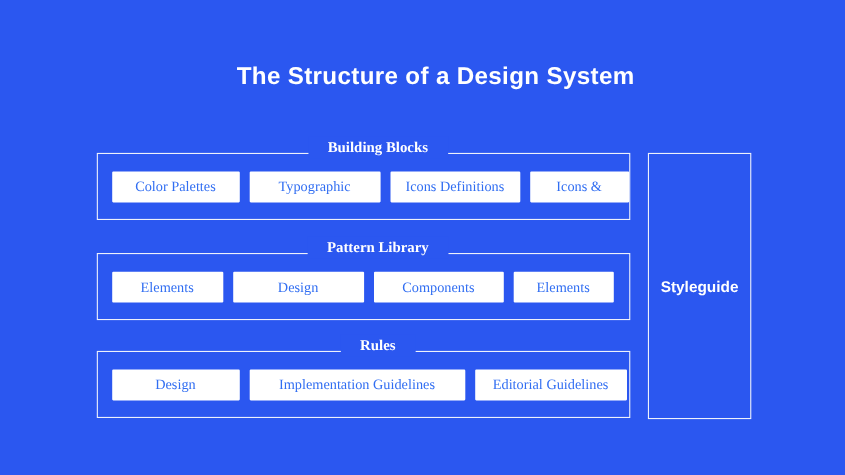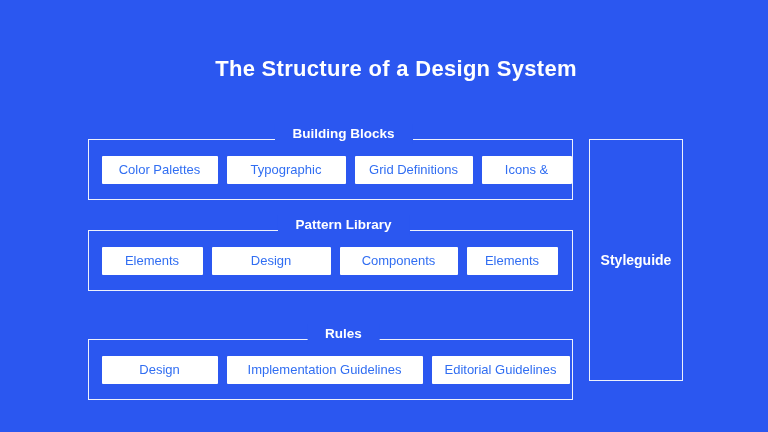--- a/index.html
+++ b/index.html
@@ -39,37 +39,38 @@
   .group {
     position: absolute;
     left: 88px;
     width: 485px;
     height: 61px;
     border: 1.5px solid var(--line);
     display: flex;
     align-items: center;
     padding-left: 12.5px;
     gap: 9px;
+    font-family: Liberation Serif, serif;
   }
   .group-label {
     position: absolute;
     top: -16px;
     left: calc(50% + 13px);
     transform: translateX(-50%);
     background: var(--background);
     padding: 0 18px;
     color: var(--title_color);
     font-size: 13.5px;
     font-weight: 700;
     line-height: 20px;
     white-space: nowrap;
   }
   .group-bb { top: 139px; }
   .group-pl { top: 230px; }
-  .group-rules { top: 319px; margin-top: 20px; }
+  .group-rules { top: 319px; }
   .item {
     height: 28px;
     background: var(--box_bg);
     color: var(--box_text);
     display: flex;
     align-items: center;
     justify-content: center;
     font-size: 13px;
     border-radius: 1px;
     white-space: nowrap;
@@ -97,21 +98,21 @@
 <body>
 
 <div class="stage">
 
   <h1 class="title">The Structure of a Design System</h1>
 
   <section class="group group-bb">
     <div class="group-label">Building Blocks</div>
     <div class="item" style="width:116px">Color Palettes</div>
     <div class="item" style="width:119px">Typographic</div>
-    <div class="item" style="width:118px">Grid Definitions</div>
+    <div class="item" style="width:118px">Icons Definitions</div>
     <div class="item" style="width:90px">Icons &amp;</div>
   </section>
 
   <section class="group group-pl">
     <div class="group-label">Pattern Library</div>
     <div class="item" style="width:101px">Elements</div>
     <div class="item" style="width:119px">Design</div>
     <div class="item" style="width:118px">Components</div>
     <div class="item" style="width:91px">Elements</div>
   </section>

